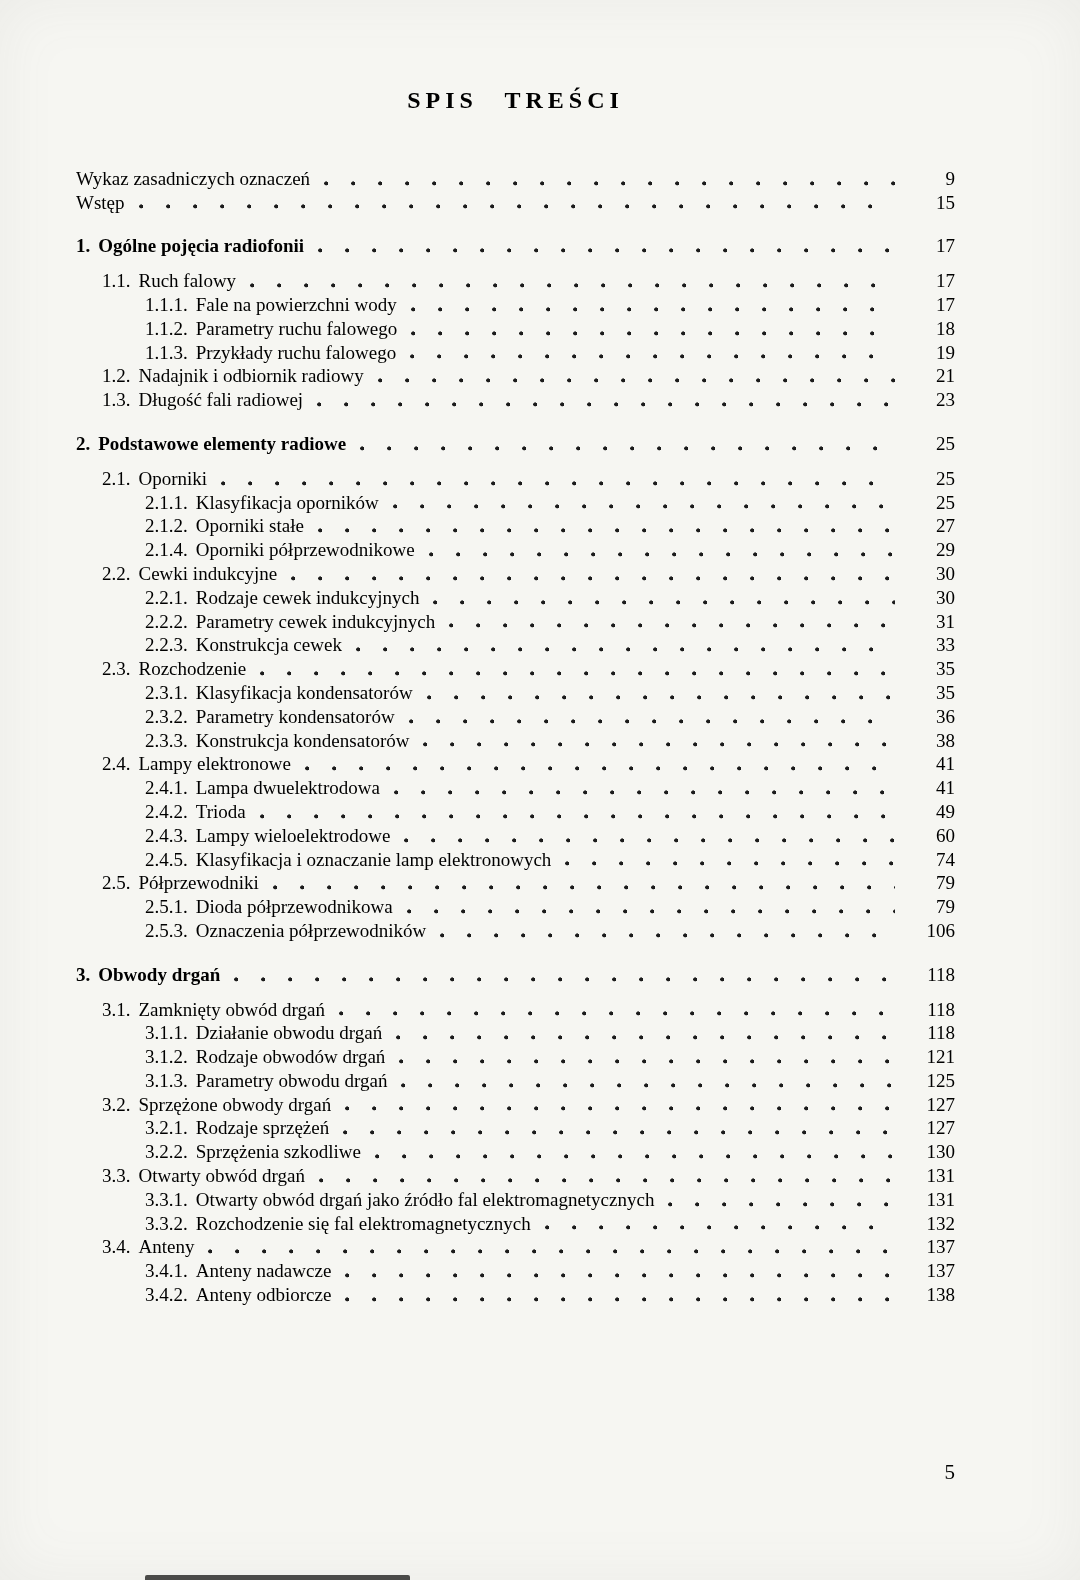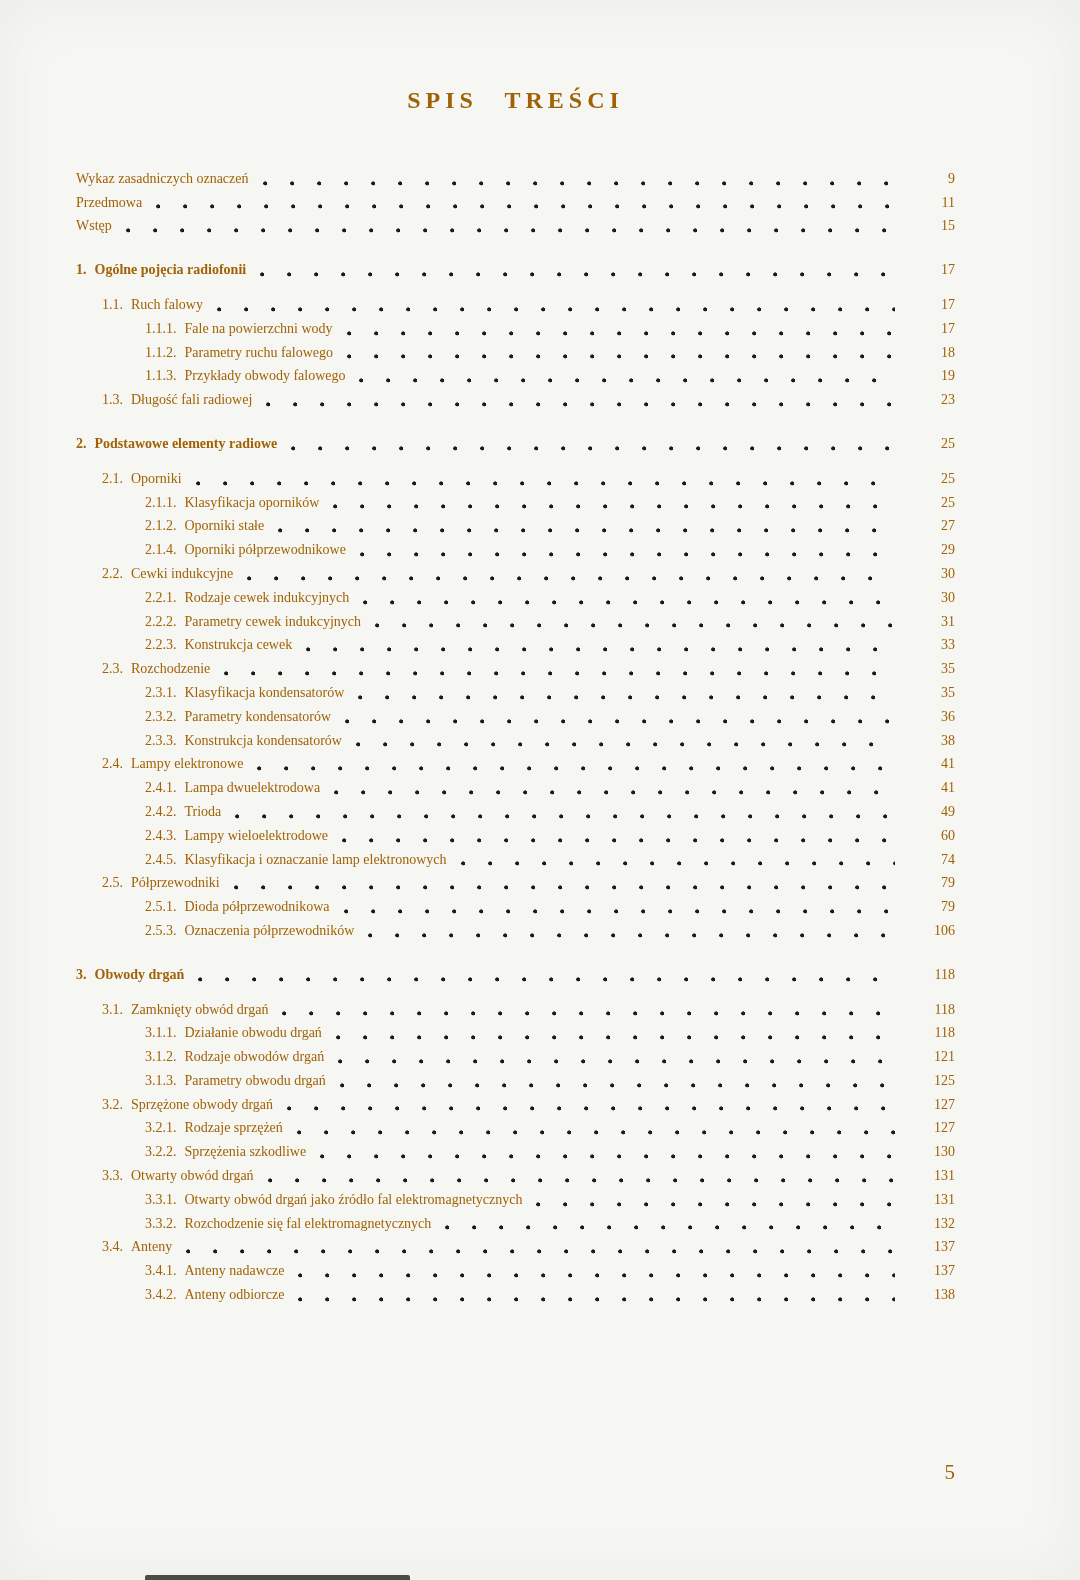--- a/index.html
+++ b/index.html
@@ -3,36 +3,36 @@
 <meta charset="utf-8">
 <style>
   html, body { margin: 0; padding: 0; background: #e9e9e5; }
   .page {
     position: relative;
     width: 1080px;
     height: 1580px;
     margin: 0 auto;
     background: #f6f6f2;
     font-family: "Liberation Serif", "DejaVu Serif", serif;
-    color: #a16207;
+    color: #000000;
     box-sizing: border-box;
     padding: 0 125px 0 76px;
     overflow: hidden;
     box-shadow: inset 0 0 60px rgba(120,120,110,0.08);
   }
   .toc-title {
     margin: 86px 0 52px 0;
     text-align: center;
     font-size: 24px;
     font-weight: bold;
     letter-spacing: 5px;
     word-spacing: 16px;
     line-height: 1.2;
   }
-  .toc-list { font-size: 14px; }
+  .toc-list { font-size: 19px; }
   .row {
     display: flex;
     align-items: baseline;
     line-height: 23.8px;
     white-space: nowrap;
   }
   .row .num { flex: none; margin-right: 8px; }
   .row .t   { flex: none; }
   .row .leader {
     flex: 1 1 auto;
@@ -74,26 +74,20 @@
 
   <div class="toc-list">
       <div class="row front">
 
     <span class="t">Wykaz zasadniczych oznaczeń</span>
     <span class="leader"></span>
     <span class="pg">9</span>
   </div>
       <div class="row front">
 
-    <span class="t">Przedmowa</span>
-    <span class="leader"></span>
-    <span class="pg">11</span>
-  </div>
-      <div class="row front">
-
     <span class="t">Wstęp</span>
     <span class="leader"></span>
     <span class="pg">15</span>
   </div>
       <div class="row chapter">
     <span class="num">1.</span>
     <span class="t">Ogólne pojęcia radiofonii</span>
     <span class="leader"></span>
     <span class="pg">17</span>
   </div>
@@ -110,23 +104,29 @@
     <span class="pg">17</span>
   </div>
       <div class="row subsection">
     <span class="num">1.1.2.</span>
     <span class="t">Parametry ruchu falowego</span>
     <span class="leader"></span>
     <span class="pg">18</span>
   </div>
       <div class="row subsection">
     <span class="num">1.1.3.</span>
-    <span class="t">Przykłady obwody falowego</span>
+    <span class="t">Przykłady ruchu falowego</span>
     <span class="leader"></span>
     <span class="pg">19</span>
+  </div>
+      <div class="row section">
+    <span class="num">1.2.</span>
+    <span class="t">Nadajnik i odbiornik radiowy</span>
+    <span class="leader"></span>
+    <span class="pg">21</span>
   </div>
       <div class="row section">
     <span class="num">1.3.</span>
     <span class="t">Długość fali radiowej</span>
     <span class="leader"></span>
     <span class="pg">23</span>
   </div>
       <div class="row chapter">
     <span class="num">2.</span>
     <span class="t">Podstawowe elementy radiowe</span>

